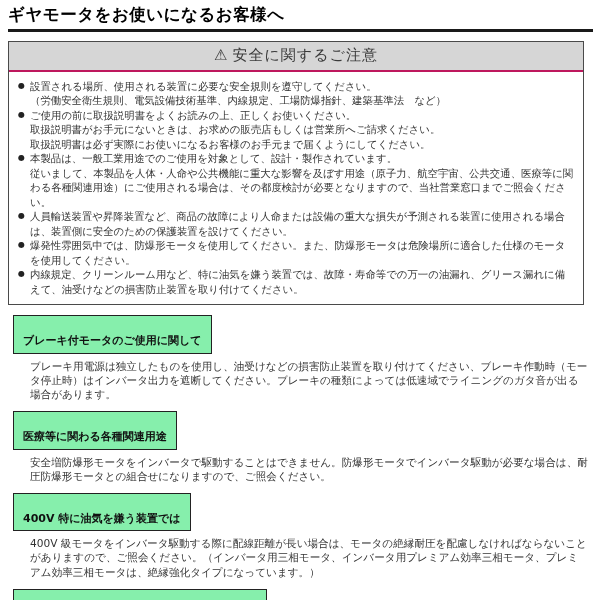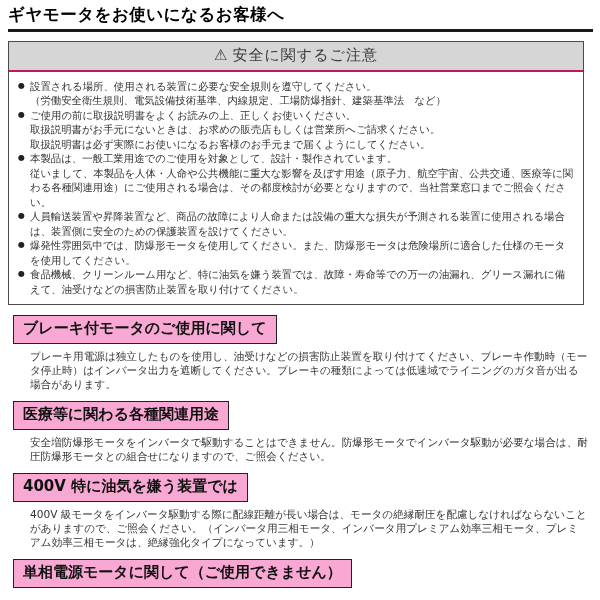--- a/index.html
+++ b/index.html
@@ -64,27 +64,27 @@
     color: #333;
   }
 
   
   .heading2 { margin-top: 12px; }
 
   .inv-section { margin-top: 10px; }
   .label-box {
     display: inline-block;
     border: 1.5px solid #222;
-    padding: 3px 9px 4px 9px;
+    padding: 18px 9px 4px 9px;
     margin-left: 5px;
-    font-size: 15px;
+    font-size: 11px;
     font-weight: bold;
     color: #111;
     line-height: 1.3;
-    background: #f9a8d4;
+    background: #86efac;
   }
   .section-body {
     margin: 5px 5px 0 22px;
     width: 558px;
     font-size: 10.6px;
     line-height: 14.2px;
     color: #333;
     overflow-wrap: break-word;
   }
 </style>
@@ -119,21 +119,21 @@
       <div class="bullet">
         <span class="dot">●</span>
         <div class="bullet-text">人員輸送装置や昇降装置など、商品の故障により人命または設備の重大な損失が予測される装置に使用される場合は、装置側に安全のための保護装置を設けてください。</div>
       </div>
       <div class="bullet">
         <span class="dot">●</span>
         <div class="bullet-text">爆発性雰囲気中では、防爆形モータを使用してください。また、防爆形モータは危険場所に適合した仕様のモータを使用してください。</div>
       </div>
       <div class="bullet">
         <span class="dot">●</span>
-        <div class="bullet-text">食品機械、クリーンルーム用など、特に油気を嫌う装置では、故障・寿命等での万一の油漏れ、グリース漏れに備えて、油受けなどの損害防止装置を取り付けてください。</div>
+        <div class="bullet-text">内線規定、クリーンルーム用など、特に油気を嫌う装置では、故障・寿命等での万一の油漏れ、グリース漏れに備えて、油受けなどの損害防止装置を取り付けてください。</div>
       </div>
     </div>
   </div>
 
 
   <div class="inv-section">
     <div class="label-box">ブレーキ付モータのご使用に関して</div>
     <div class="section-body">ブレーキ用電源は独立したものを使用し、油受けなどの損害防止装置を取り付けてください、ブレーキ作動時（モータ停止時）はインバータ出力を遮断してください。ブレーキの種類によっては低速域でライニングのガタ音が出る場合があります。</div>
   </div>
 

